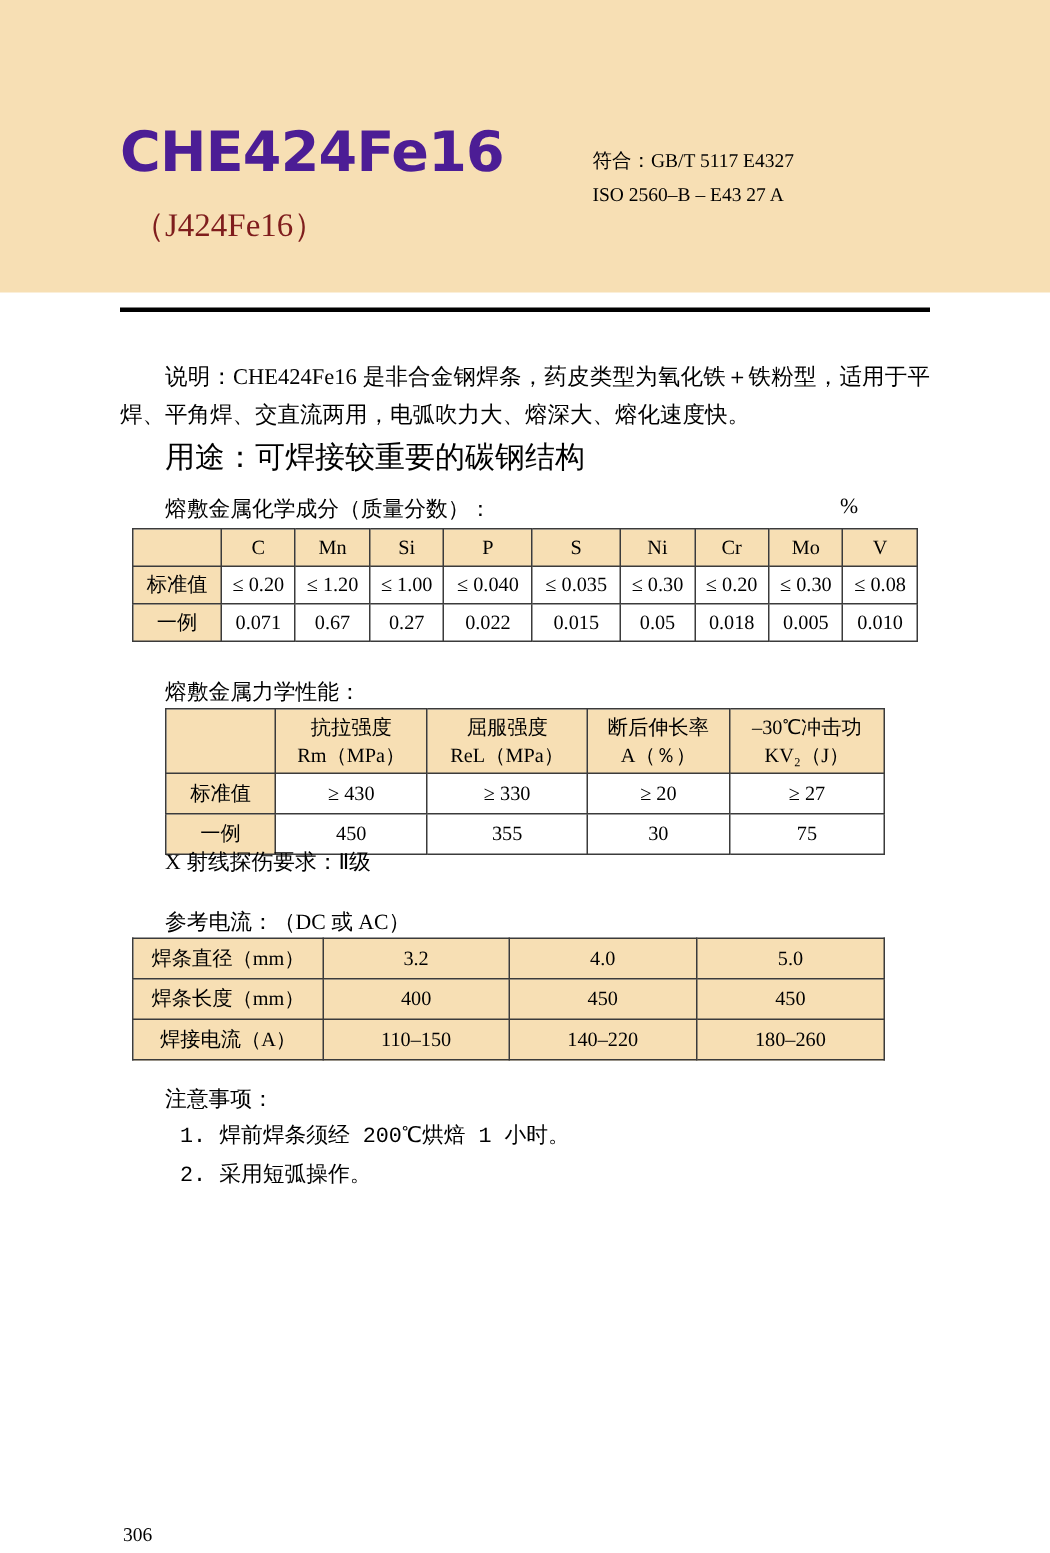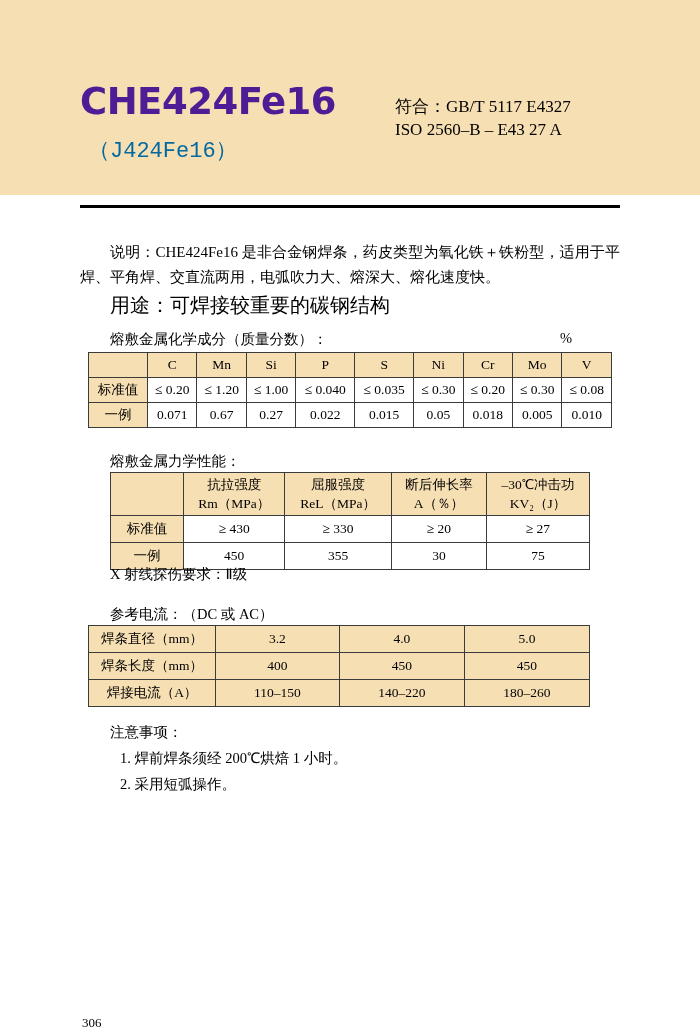--- a/index.html
+++ b/index.html
@@ -36,30 +36,30 @@
     font-family: "DejaVu Sans", sans-serif;
     font-weight: bold;
     font-size: 37px;
     letter-spacing: -0.5px;
     color: #4c1d95;
   }
   .title-sub {
     position: absolute;
     left: 88px;
     top: 135px;
-    font-family: Liberation Mono, monospace;
+    font-family: Liberation Serif, serif;
     font-size: 22px;
-    color: #0369a1;
+    color: #7f1d1d;
   }
   .standards {
     position: absolute;
     left: 395px;
     top: 95px;
     font-family: "Liberation Serif", serif;
-    font-size: 17px;
+    font-size: 13px;
     line-height: 23px;
     color: #000;
     white-space: nowrap;
   }
   .standards .row {
     display: block;
   }
   .rule {
     position: absolute;
     left: 80px;
@@ -104,21 +104,21 @@
   #xray-label { left: 110px; top: 565px; }
   #current-label { left: 110px; top: 605px; }
   #notes-label { left: 110px; top: 723px; }
   .notes-list {
     position: absolute;
     left: 120px;
     top: 745px;
     font-size: 14.5px;
     line-height: 26px;
   }
-  .notes-list div { white-space: nowrap; }
+  .notes-list div { white-space: nowrap; font-family: Liberation Mono, monospace; }
 
   table {
     position: absolute;
     border-collapse: collapse;
     font-size: 13.5px;
     background: #fff;
   }
   table td, table th {
     border: 1px solid #3b3b3b;
     text-align: center;

